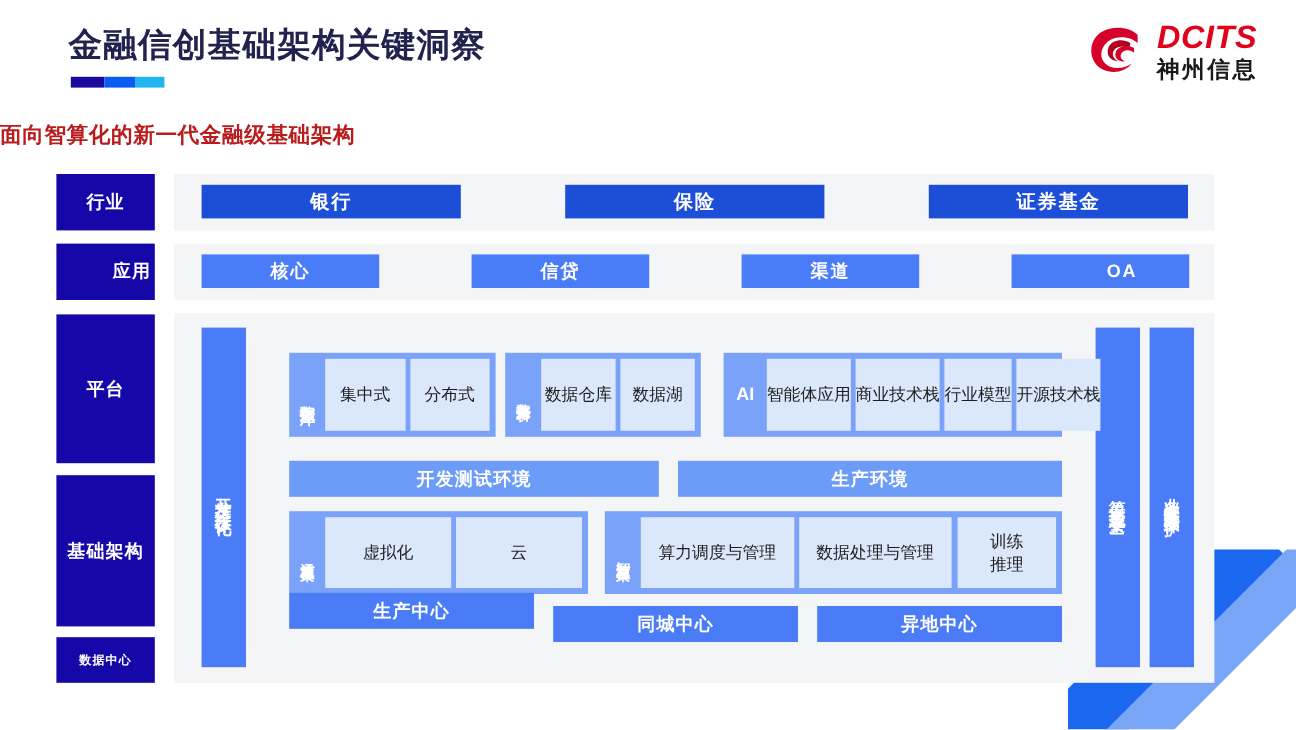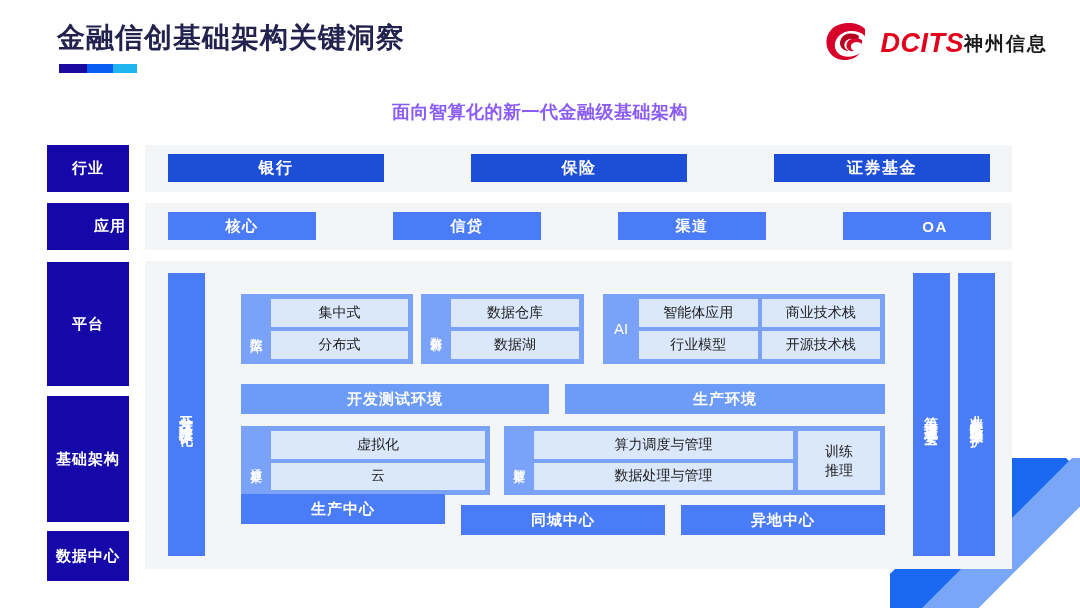--- a/index.html
+++ b/index.html
@@ -53,34 +53,34 @@
   .title-bar span { display: block; height: 100%; }
   .tb-a { width: 28px; background: #1a0a9e; }
   .tb-b { width: 26px; background: #0a5cf5; }
   .tb-c { width: 24px; background: #1fb6ef; }
 
   .logo {
     position: absolute; right: 32px; top: 18px;
     display: flex; align-items: center; gap: 8px;
   }
   .logo-mark { width: 52px; height: 50px; flex: 0 0 auto; }
-  .logo-text { display: flex; flex-direction: row; line-height: 1; }
+  .logo-text { display: flex; flex-direction: column; line-height: 1; align-items: center; }
   .logo-en {
     font-size: 27px; font-weight: 700; font-style: italic;
     color: #e2001a; letter-spacing: 0.5px;
   }
   .logo-cn {
     font-size: 19px; font-weight: 700; color: #1a1a1a;
     letter-spacing: 2px; margin-top: 4px;
   }
 
   .subtitle {
     position: absolute; left: 0; right: 0; top: 100px;
-    text-align: center;
-    font-size: 18px; font-weight: 700; color: #8b5cf6;
+    text-align: left;
+    font-size: 18px; font-weight: 700; color: #b91c1c;
     letter-spacing: 0.5px;
   }
 
   
   .navy-chip {
     background: #1507a8;
     color: #ffffff;
     display: flex; align-items: center; justify-content: center;
     font-weight: 700;
     letter-spacing: 1px;
@@ -120,30 +120,30 @@
     position: absolute;
     background: #7ba2f9;
     display: flex; align-items: stretch;
     padding: 5px;
     gap: 5px;
   }
   .group > .glabel {
     flex: 0 0 auto;
     width: 20px;
     color: #ffffff;
-    font-size: 13px; font-weight: 400;
+    font-size: 13px; font-weight: 700;
     writing-mode: vertical-rl;
     text-orientation: upright;
     display: flex; align-items: center; justify-content: center;
     letter-spacing: 1px;
     line-height: 1.05;
   }
   .group .gbody {
     flex: 1 1 auto;
-    display: flex; flex-direction: column; gap: 4px;
+    display: flex; flex-direction: row; gap: 4px;
   }
   .chip {
     flex: 1 1 0;
     background: #dbe7fb;
     color: #1d1d1d;
     display: flex; align-items: center; justify-content: center;
     font-size: 14px;
     white-space: nowrap;
   }
   .chip-row { display: flex; gap: 4px; flex: 1 1 0; }
@@ -205,21 +205,21 @@
       <div class="logo-cn">神州信息</div>
     </div>
   </div>
 
   <div class="subtitle">面向智算化的新一代金融级基础架构</div>
 
   <div class="navy-chip" style="position:absolute;left:47px;top:145px;width:82px;height:47px;font-size:15px;">行业</div>
   <div class="navy-chip" style="position:absolute;left:47px;top:203px;width:82px;height:47px;font-size:15px;padding-left:44px;">应用</div>
   <div class="navy-chip" style="position:absolute;left:47px;top:262px;width:82px;height:124px;font-size:15px;">平台</div>
   <div class="navy-chip" style="position:absolute;left:47px;top:396px;width:82px;height:126px;font-size:15px;">基础架构</div>
-  <div class="navy-chip" style="position:absolute;left:47px;top:531px;width:82px;height:50px;font-size:15px;">数据中心</div>
+  <div class="navy-chip" style="position:absolute;left:47px;top:531px;width:82px;height:38px;font-size:10px;">数据中心</div>
 
   <div class="grayband" style="left:145px;top:145px;width:867px;height:47px;"></div>
   <div class="blue-dark" style="position:absolute;left:168px;top:154px;width:216px;height:28px;">银行</div>
   <div class="blue-dark" style="position:absolute;left:471px;top:154px;width:216px;height:28px;">保险</div>
   <div class="blue-dark" style="position:absolute;left:774px;top:154px;width:216px;height:28px;">证券基金</div>
 
   <div class="grayband" style="left:145px;top:203px;width:867px;height:47px;"></div>
   <div class="blue-mid" style="position:absolute;left:168px;top:212px;width:148px;height:28px;">核心</div>
   <div class="blue-mid" style="position:absolute;left:393px;top:212px;width:148px;height:28px;">信贷</div>
   <div class="blue-mid" style="position:absolute;left:618px;top:212px;width:148px;height:28px;">渠道</div>

